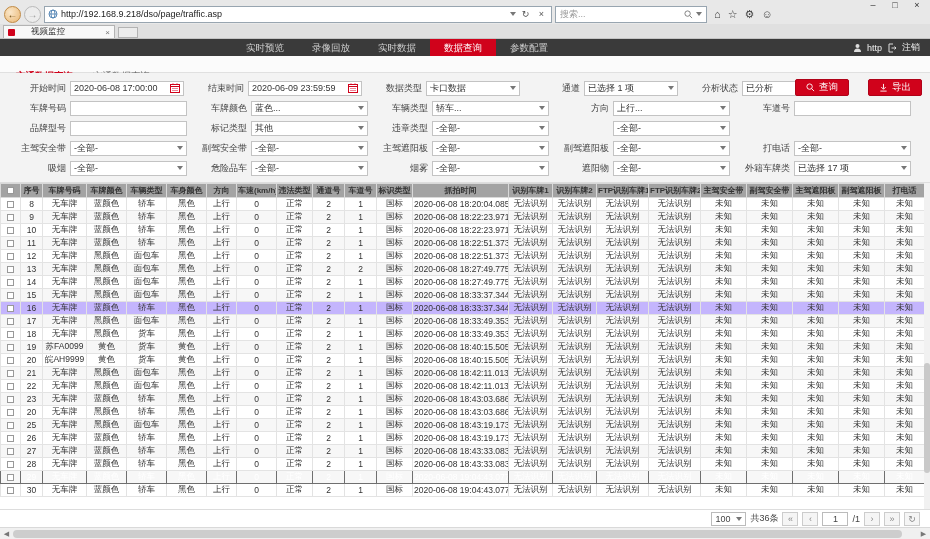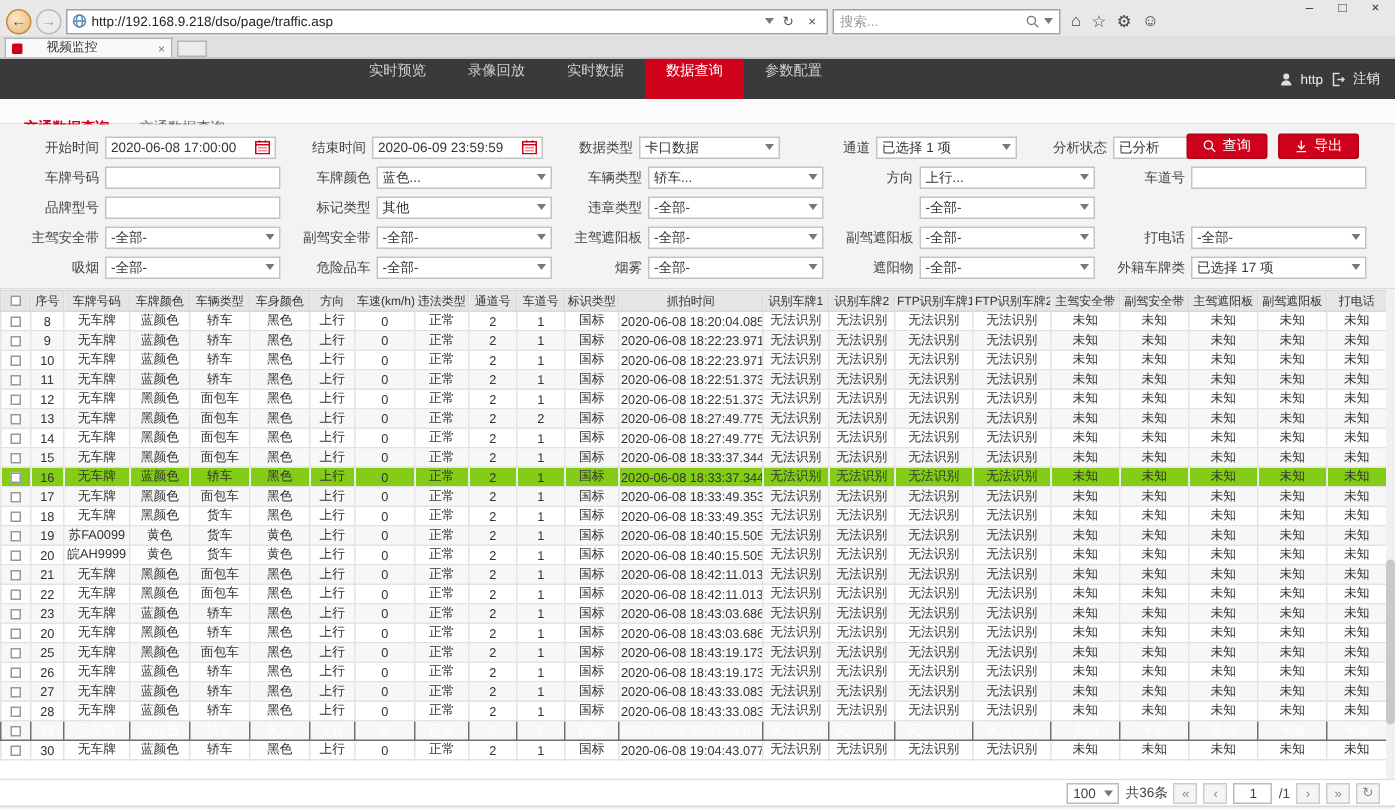--- a/index.html
+++ b/index.html
@@ -22,21 +22,21 @@
   .chrome-icons{display:flex;align-items:center;gap:7px;padding:0 4px;color:#444;font-size:11px}
   .chrome-icons span{cursor:default}
   .tab-row{display:flex;align-items:flex-end;height:14px;padding:0 3px;background:#e0e0e0}
   .tab{width:112px;height:13px;background:#f8f8f8;border:1px solid #b3b3b3;border-bottom:none;display:flex;align-items:center;padding:0 4px;gap:16px;font-size:8.5px;color:#333}
   .tab .fav{width:7px;height:7px;background:#d0021b;border-radius:1px;flex:none}
   .tab .ttl{flex:1;white-space:nowrap;overflow:hidden}
   .tab .x{color:#777;font-size:8px}
   .tab-stub{width:20px;height:11px;border:1px solid #b3b3b3;background:#ececec;margin-left:3px}
 
   
-  .appnav{height:27px;background:#3a3a3a;display:flex;align-items:stretch;color:#cfcfcf;font-size:9.5px}
+  .appnav{height:17px;background:#3a3a3a;display:flex;align-items:stretch;color:#cfcfcf;font-size:9.5px}
   .appnav .spacer{width:232px}
   .nav-item{padding:0 14px;line-height:17px;cursor:pointer;white-space:nowrap}
   .nav-item.active{background:#d0021b;color:#fff}
   .user-area{margin-left:auto;display:flex;align-items:center;gap:5px;padding-right:10px;font-size:9px;color:#eee}
   .user-area svg{flex:none}
 
   
   .subtabs{height:17px;background:#fbfbfb;border-bottom:1px solid #e0e0e0;display:flex;padding-left:6px;font-size:9.5px}
   .subtab{padding:12px 10px;line-height:15px;color:#666;cursor:pointer;white-space:nowrap}
   .subtab.active{color:#d0021b;border-bottom:2px solid #d0021b;font-weight:bold}
@@ -45,30 +45,30 @@
   .filters{background:#f3f3f3;padding:5px 6px;position:relative;height:110px;border-bottom:1px solid #ddd}
   .frow{display:flex;align-items:center;height:20px}
   .ffield{display:flex;align-items:center;width:181px;flex:none}
   .frow.r1 .ffield{width:158px}
   .frow.r1 .ffield.wide{width:178px}
   .flabel{width:60px;text-align:right;margin-right:4px;color:#444;font-size:9px;white-space:nowrap;overflow:hidden;flex:none}
   .fctl{height:15px;border:1px solid #c3c3c3;background:#fff;display:flex;align-items:center;font-size:9px;color:#333;padding:0 3px;flex:1;overflow:hidden}
   .fctl .val{white-space:nowrap;overflow:hidden}
   .arrow{margin-left:auto;width:0;height:0;border-left:3px solid transparent;border-right:3px solid transparent;border-top:4px solid #777;flex:none}
   .fctl svg.cal{margin-left:auto;flex:none}
-  .filter-buttons{position:absolute;top:6px;right:24px;display:flex;gap:7px}
+  .filter-buttons{position:absolute;top:6px;right:8px;display:flex;gap:19px}
   .btn-red{background:#d0021b;color:#fff;height:17px;display:flex;align-items:center;gap:4px;padding:0 10px;border-radius:2px;font-size:9.5px;border:1px solid #b00218;cursor:pointer}
 
   
   .table-area{position:relative;height:326px;overflow:hidden;background:#fff}
   table{border-collapse:collapse;table-layout:fixed;width:924px;font-size:8.5px}
-  th{background:#e5e5e5;border:1px solid #d9d9d9;height:14px;font-weight:normal;font-size:8px;color:#333;overflow:hidden;white-space:nowrap;padding:0 1px;text-align:center}
+  th{background:#a3a3a3;border:1px solid #d9d9d9;height:14px;font-weight:bold;font-size:8px;color:#333;overflow:hidden;white-space:nowrap;padding:0 1px;text-align:center}
   td{border:1px solid #e3e3e3;height:13px;text-align:center;color:#333;overflow:hidden;white-space:nowrap;padding:0 1px;background:#fff}
   tbody tr:nth-child(even) td{background:#f7f7f7}
-  tr.shaded td{background:#84cc16}
+  tr.shaded td{background:#c4b5fd}
   tr.selected td{background:#7c7c7c;color:#fff;border-color:#6f6f6f}
   .cb{display:inline-block;width:7px;height:7px;border:1px solid #999;background:#fff;vertical-align:middle}
   .vscroll{position:absolute;top:0;right:0;width:6px;height:100%;background:#f1f1f1}
   .vthumb{position:absolute;right:0;width:6px;height:110px;top:180px;background:#c9c9c9;border-radius:3px}
 
   
   .pager{height:18px;border-top:1px solid #ddd;display:flex;align-items:center;justify-content:flex-end;gap:4px;padding-right:10px;font-size:9px;color:#444;background:#fff}
   .psel{height:14px;border:1px solid #bbb;background:#fff;display:flex;align-items:center;padding:0 3px;gap:6px;min-width:34px}
   .pbtn{width:16px;height:14px;border:1px solid #ccc;background:#f5f5f5;display:flex;align-items:center;justify-content:center;color:#888;font-size:9px;cursor:pointer}
   .pinput{display:inline-block;width:26px;height:14px;border:1px solid #bbb;text-align:center;line-height:13px;background:#fff}

